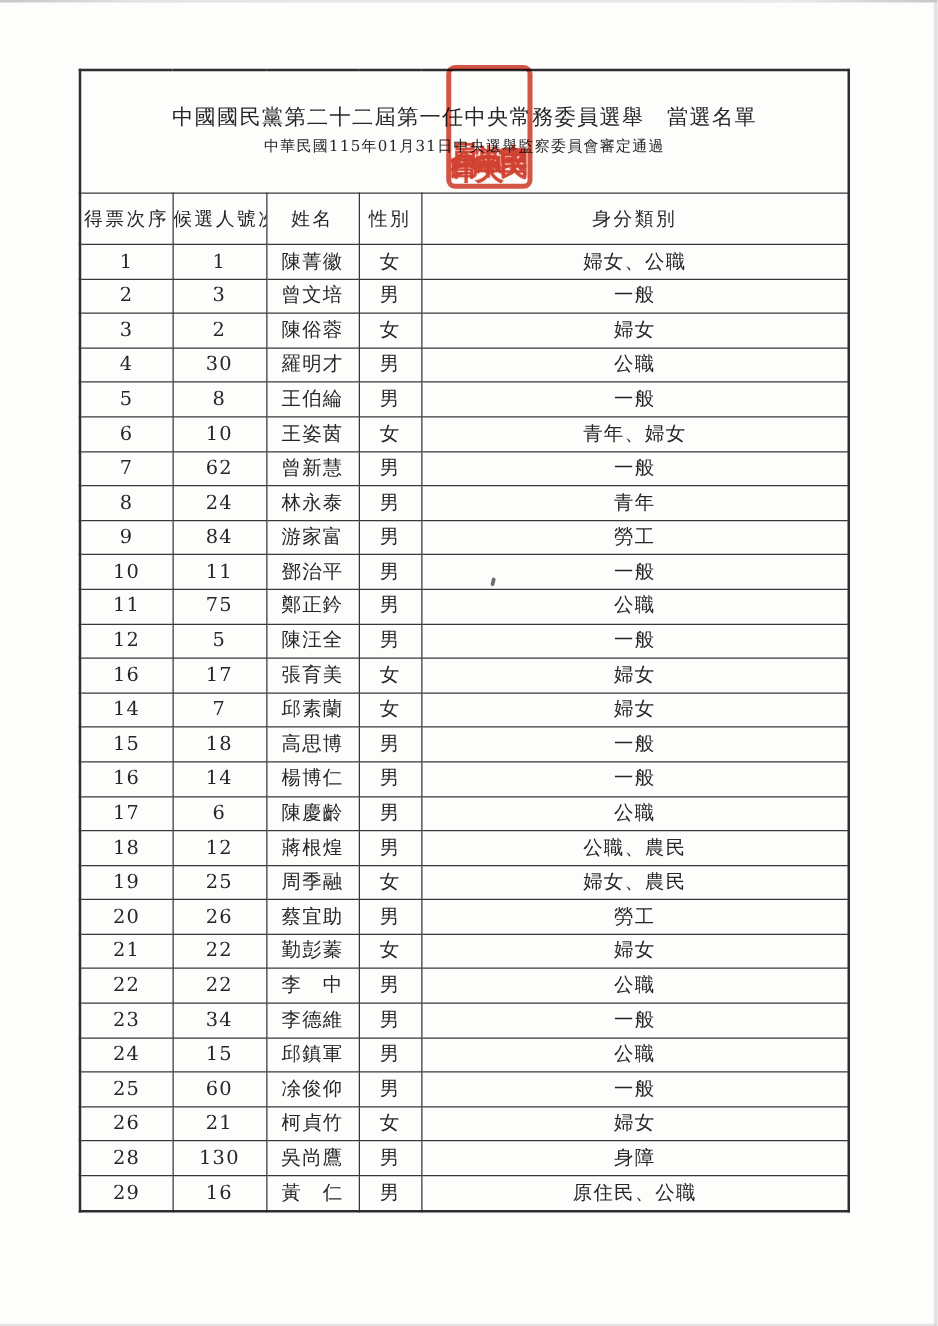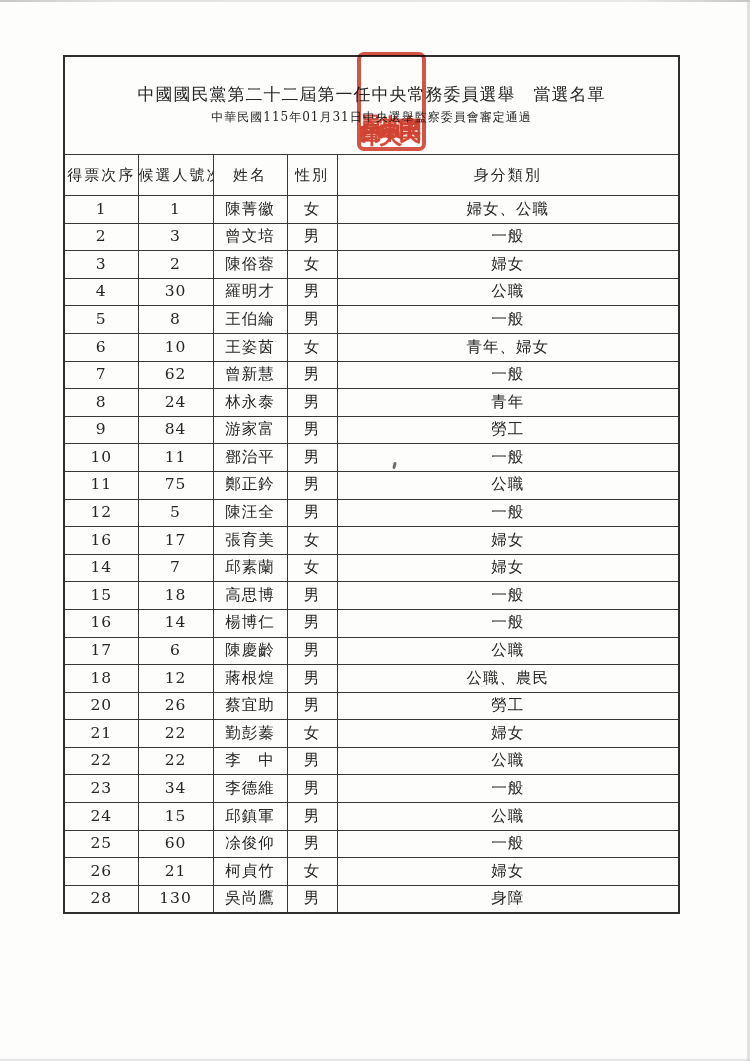--- a/index.html
+++ b/index.html
@@ -225,20 +225,27 @@
           <td>公職</td>
         </tr>
         <tr>
           <td>18</td>
           <td>12</td>
           <td>蔣根煌</td>
           <td>男</td>
           <td>公職、農民</td>
         </tr>
         <tr>
+          <td>19</td>
+          <td>25</td>
+          <td>周季融</td>
+          <td>女</td>
+          <td>婦女、農民</td>
+        </tr>
+        <tr>
           <td>20</td>
           <td>26</td>
           <td>蔡宜助</td>
           <td>男</td>
           <td>勞工</td>
         </tr>
         <tr>
           <td>21</td>
           <td>22</td>
           <td>勤彭蓁</td>
@@ -279,20 +286,27 @@
           <td>柯貞竹</td>
           <td>女</td>
           <td>婦女</td>
         </tr>
         <tr>
           <td>28</td>
           <td>130</td>
           <td>吳尚鷹</td>
           <td>男</td>
           <td>身障</td>
+        </tr>
+        <tr>
+          <td>29</td>
+          <td>16</td>
+          <td>黃　仁</td>
+          <td>男</td>
+          <td>原住民、公職</td>
         </tr>
       </tbody>
   </table>
 
   <div class="seal">
     <span class="seal-col">中國民</span>
     <span class="seal-col">黨中央</span>
     <span class="seal-col">員會印</span>
   </div>
 

